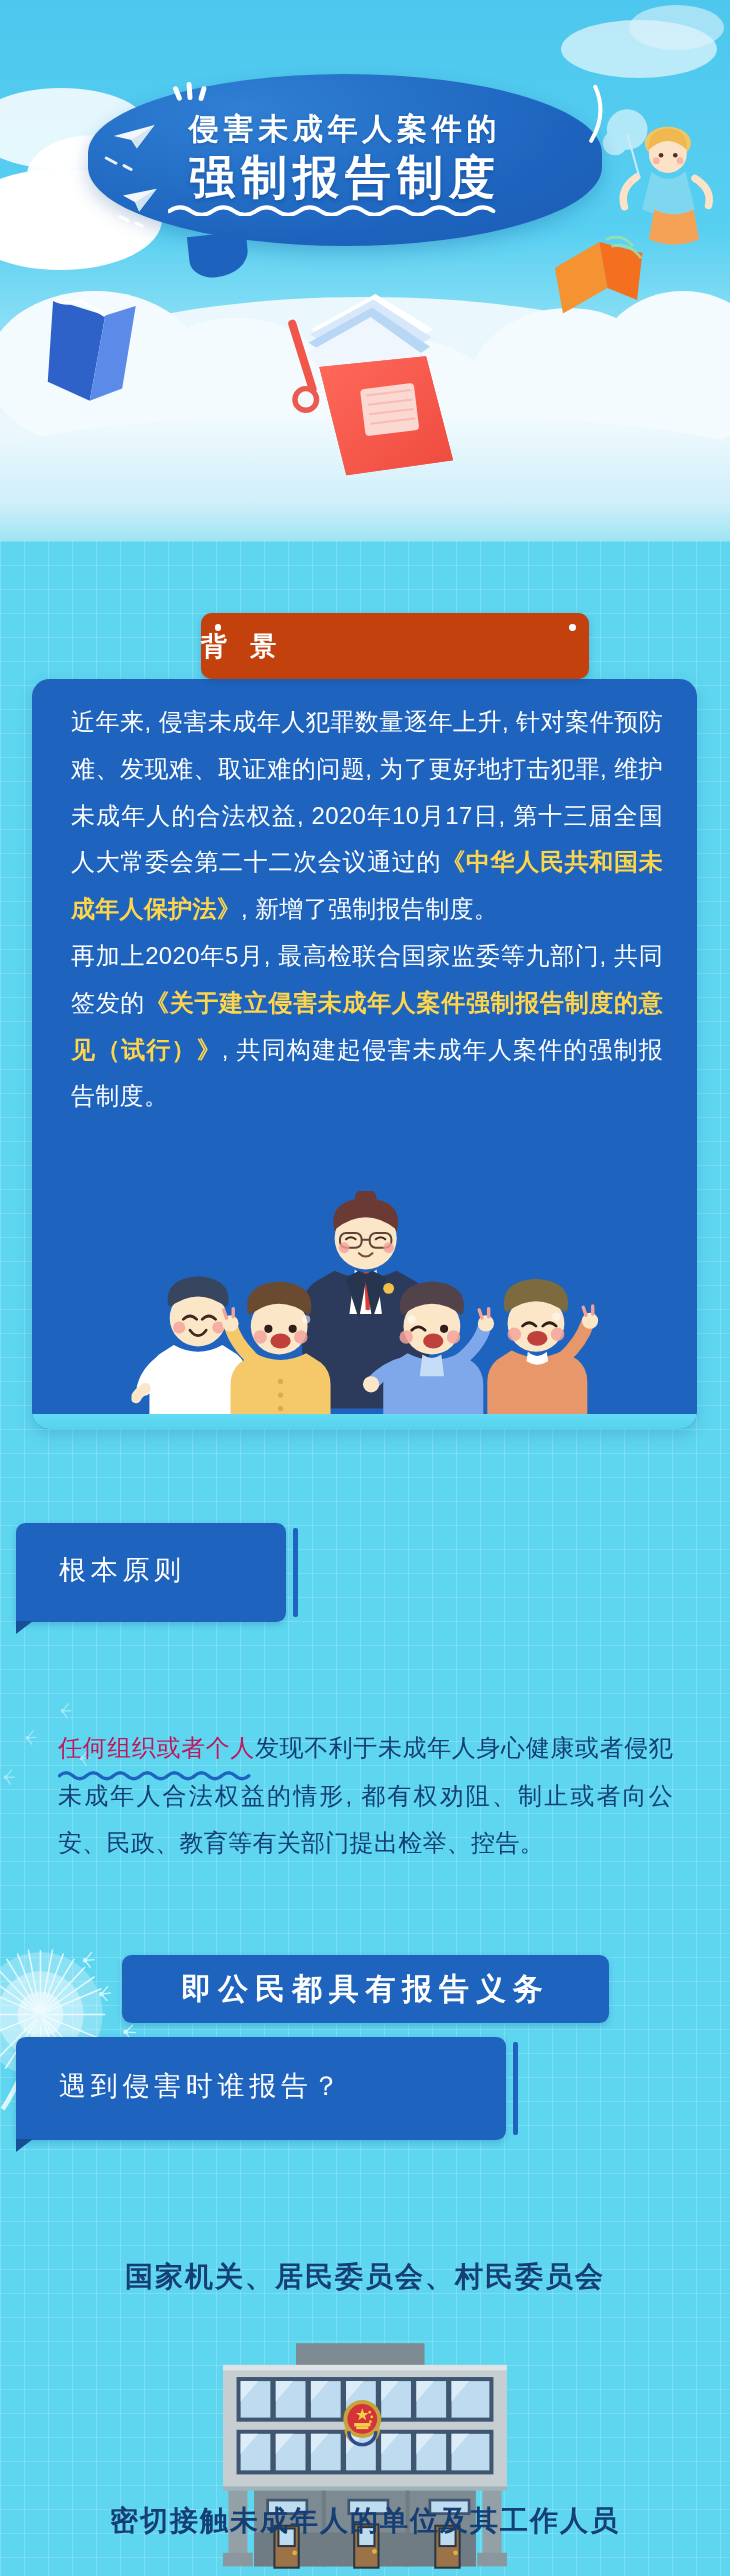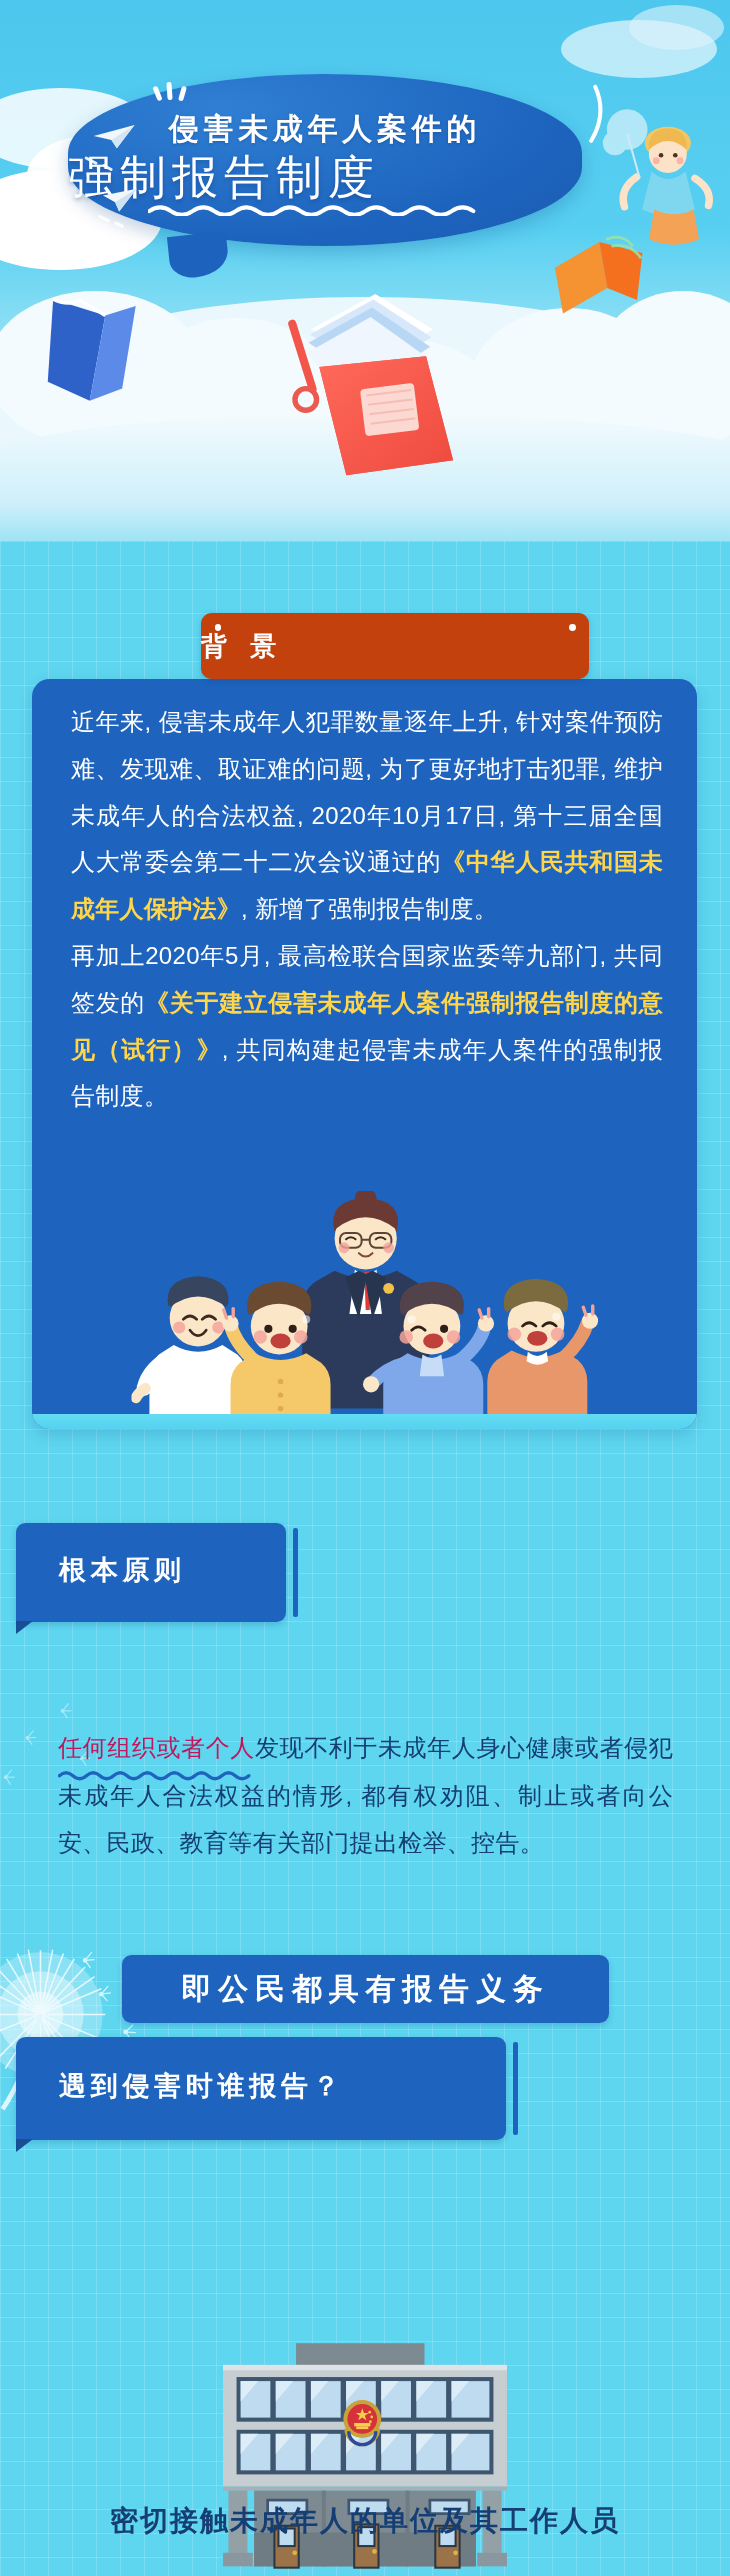--- a/index.html
+++ b/index.html
@@ -38,42 +38,42 @@
   }
   .cloud-band2{
     position:absolute; left:-41px; width:825px; bottom:0px; height:128px;
     background:linear-gradient(180deg,#F3FBFE 0%,#CFEFFA 70%,#9FE4F4 100%);
     border-radius:50% 50% 0 0 / 45% 45% 0 0;
   }
   .puff{position:absolute;border-radius:50%;background:#F4FBFE;}
 
   
   .title-bubble{
-    position:absolute; left:68px; top:74px; width:514px; height:172px;
+    position:absolute; left:88px; top:74px; width:514px; height:172px;
     background:radial-gradient(120% 140% at 30% 20%, #2f7fd4 0%, #1d63bd 55%, #1a57ab 100%);
     border-radius:50%/46%;
     z-index:6;
     box-shadow:0 6.8px 17.6px rgba(18,70,140,.25);
   }
   .title-bubble:after{
     content:""; position:absolute; left:101px; bottom:-31px;
     width:59px; height:43px; background:#1d63bd;
     border-radius:0 0 60% 45%;
     transform:rotate(-6deg);
   }
   .title-line1{
     position:absolute; left:0; right:0; top:35px;
     text-align:center; color:#ffffff;
     font-size:30px; letter-spacing:4.7px; font-weight:bold;
     text-shadow:0 1.4px 2.7px rgba(10,50,110,.35);
   }
   .title-line2{
     position:absolute; left:0; right:0; top:73px;
-    color:#ffffff;
-    font-size:46px; letter-spacing:6px; font-weight:normal;
+    text-align:center; color:#ffffff;
+    font-size:46px; letter-spacing:6px; font-weight:bold;
     text-shadow:0 2px 4px rgba(10,50,110,.35);
   }
   .squiggle{
     position:absolute; left:80px; right:81px; bottom:30px; height:13.5px;
   }
 
   .spark{ position:absolute; background:#ffffff; border-radius:2.7px; }
 
   
   .plane{position:absolute;}
@@ -98,21 +98,21 @@
   .pin{
     position:absolute; width:6.8px; height:6.8px; border-radius:50%;
     background:#ffffff; top:10.8px;
   }
   .badge-tab{
     position:absolute; z-index:6;
     background:#1E64BE; color:#fff;
     border-radius:9.5px 9.5px 9.5px 0;
     display:flex; align-items:center;
     padding:0 24px 5px 43px;
-    font-size:27px; letter-spacing:4.7px; font-weight:bold;
+    font-size:27px; letter-spacing:4.7px; font-weight:normal;
     box-shadow:0 2.7px 6.8px rgba(12,60,120,.2);
   }
   .badge-tab .flag-notch{
     position:absolute; left:0; bottom:-12px;
     width:17.6px; height:13.5px;
     background:#174f96;
     clip-path:polygon(0 0,100% 0,0 100%);
   }
   .badge-tab .tick{
     position:absolute; right:-12px; top:5.4px;
@@ -525,20 +525,21 @@
   <div class="cta-pill" style="left:122px;top:1955px;width:487px;height:68px;">
     <span>即公民都具有报告义务</span>
   </div>
 
   <div class="badge-tab" style="left:16px;top:2037px;width:490px;height:103px;">
     <span class="flag-notch"></span>
     <span class="tick"></span>
     <span>遇到侵害时谁报告？</span>
   </div>
 
+  <div class="headline" style="top:2258px;">国家机关、居民委员会、村民委员会</div>
 
   <svg class="building" style="top:2339px;" width="338" height="237" viewBox="0 0 500 350">
     <rect x="148" y="6" width="190" height="34" fill="#7D8A92"></rect>
     <rect x="40" y="38" width="420" height="180" fill="#C7CED2"></rect>
     <rect x="40" y="38" width="420" height="8" fill="#DDE3E6"></rect>
 
     <rect x="60" y="56" width="380" height="66" fill="#3E5670"></rect>
     <g fill="#BFDBEF">
       <rect x="66" y="62" width="44" height="54"></rect>
         <rect x="118" y="62" width="44" height="54"></rect>

